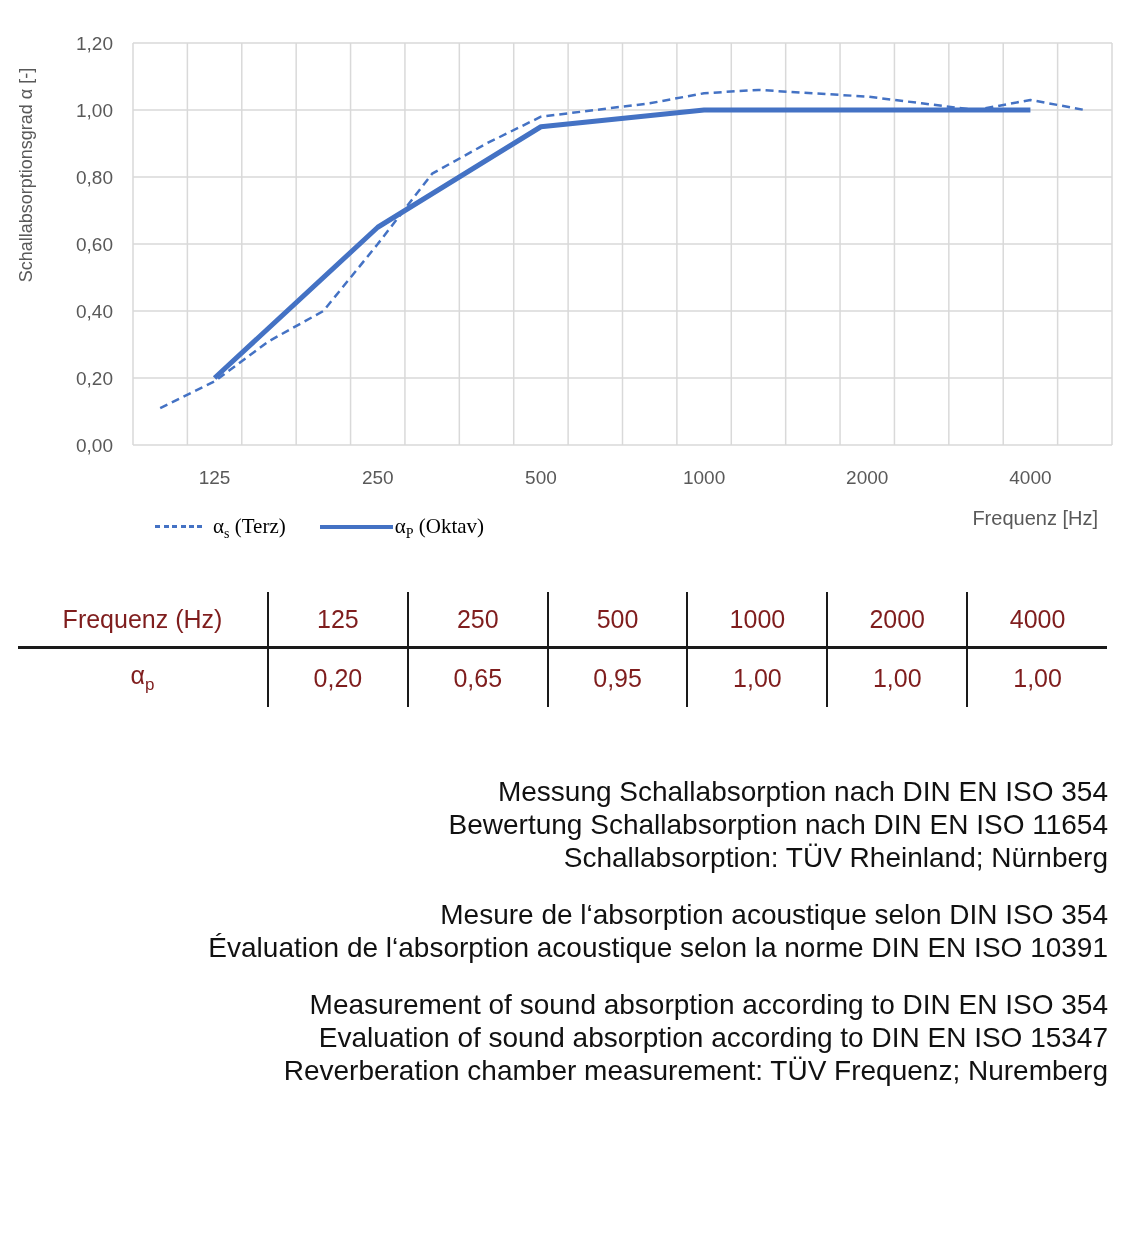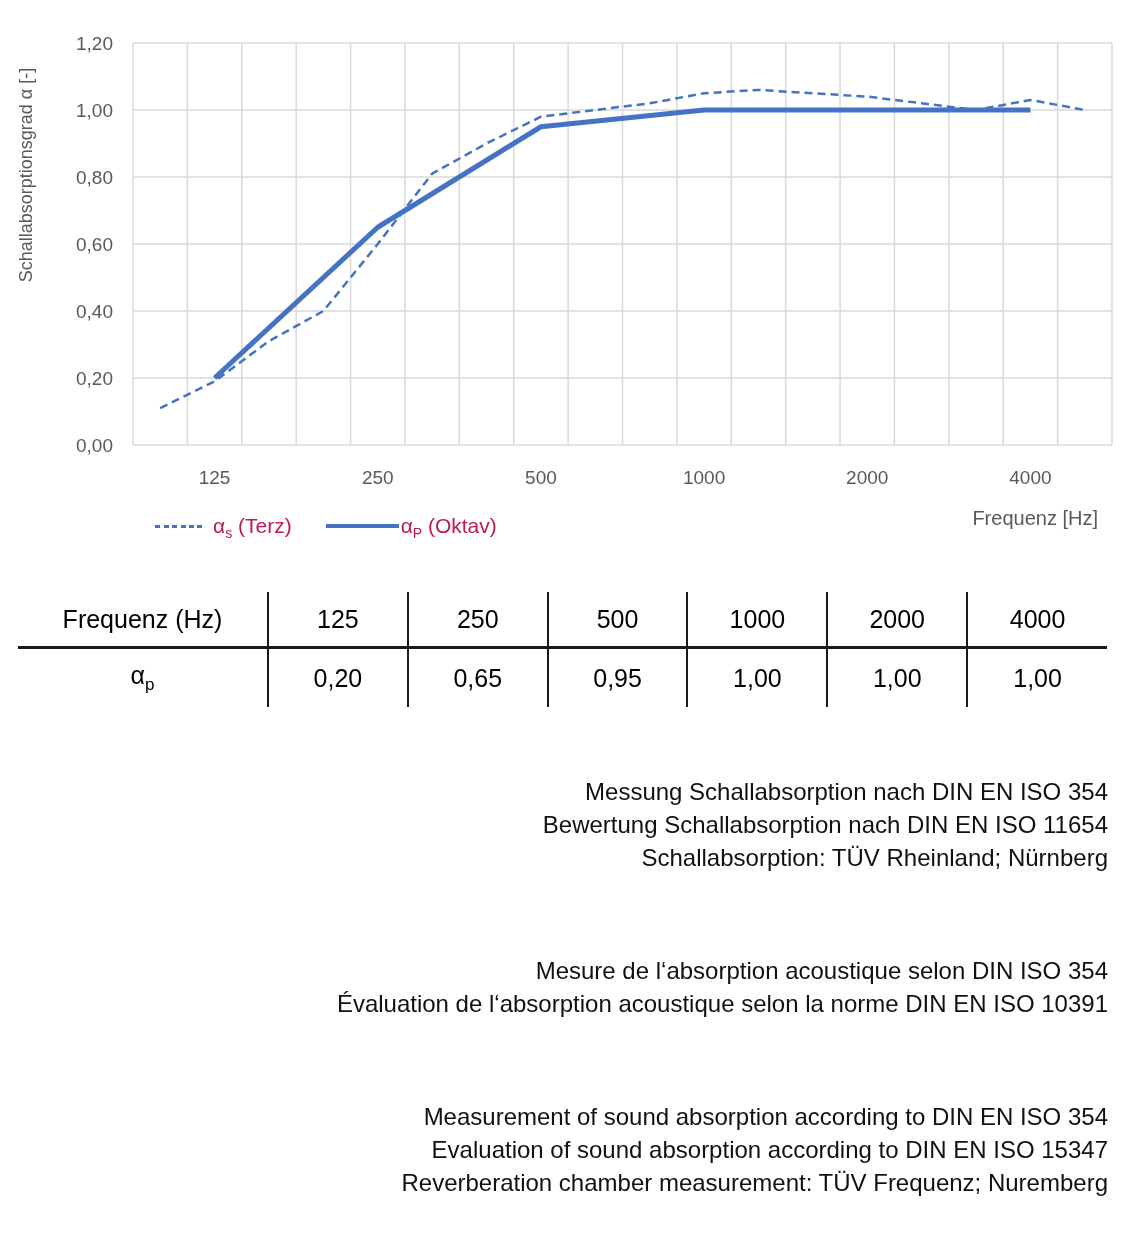--- a/index.html
+++ b/index.html
@@ -4,42 +4,42 @@
 <style>
   html,body{margin:0;padding:0;background:#fff;}
   .page{position:relative;width:1135px;height:1234px;background:#fff;overflow:hidden;
         font-family:"Liberation Sans",sans-serif;}
   
   .chart-wrap{position:relative;width:1135px;height:560px;}
   .chart-wrap svg{display:block;}
   .chart-wrap svg text{font-family:"Liberation Sans",sans-serif;}
   
   .legend{position:absolute;left:155px;top:514px;display:flex;align-items:flex-start;
-          font-size:21px;color:#be185d;white-space:pre;}
+          font-size:21px;color:#000000;white-space:pre;font-family:Liberation Serif, serif;}
   .legend-sample-dashed{display:inline-block;width:50px;height:3px;margin-right:8px;
           background:repeating-linear-gradient(90deg,var(--blue) 0 5px,transparent 5px 8.5px);}
   .legend-sample-solid{display:inline-block;width:73px;height:4px;margin-right:2px;
           background:var(--blue);}
   .legend-item{display:flex;align-items:center;}
   .legend-item + .legend-item{margin-left:34px;}
   .legend sub{font-size:14px;line-height:0;}
   
   .freq-table{table-layout:fixed;border-collapse:collapse;width:1089px;
-              margin:32px 0 0 18px;font-size:25px;color:#000000;}
+              margin:32px 0 0 18px;font-size:25px;color:#7f1d1d;}
   .freq-table td{text-align:center;vertical-align:middle;padding:0;}
   .freq-table td:first-child{width:249px;}
   .freq-table td + td{border-left:2px solid #1a1a1a;}
   .ft-head td{border-bottom:3px solid #1a1a1a;height:54px;}
   .ft-vals td{height:58px;}
   .freq-table sub{font-size:17px;}
   
   .notes{margin-top:68px;text-align:right;padding-right:27px;
-         font-size:24px;color:#111;}
+         font-size:28px;color:#111;}
   .note-block{line-height:33px;}
-  .note-block + .note-block{margin-top:80px;}
+  .note-block + .note-block{margin-top:24px;}
 </style>
 </head>
 <body>
 
 <div class="page">
 
   <div class="chart-wrap">
     <svg id="chart-svg" width="1135" height="560" viewBox="0 0 1135 560">
         <g>
           <line x1="133" y1="43" x2="133" y2="445" stroke="#D9D9D9" stroke-width="1.5"></line>

